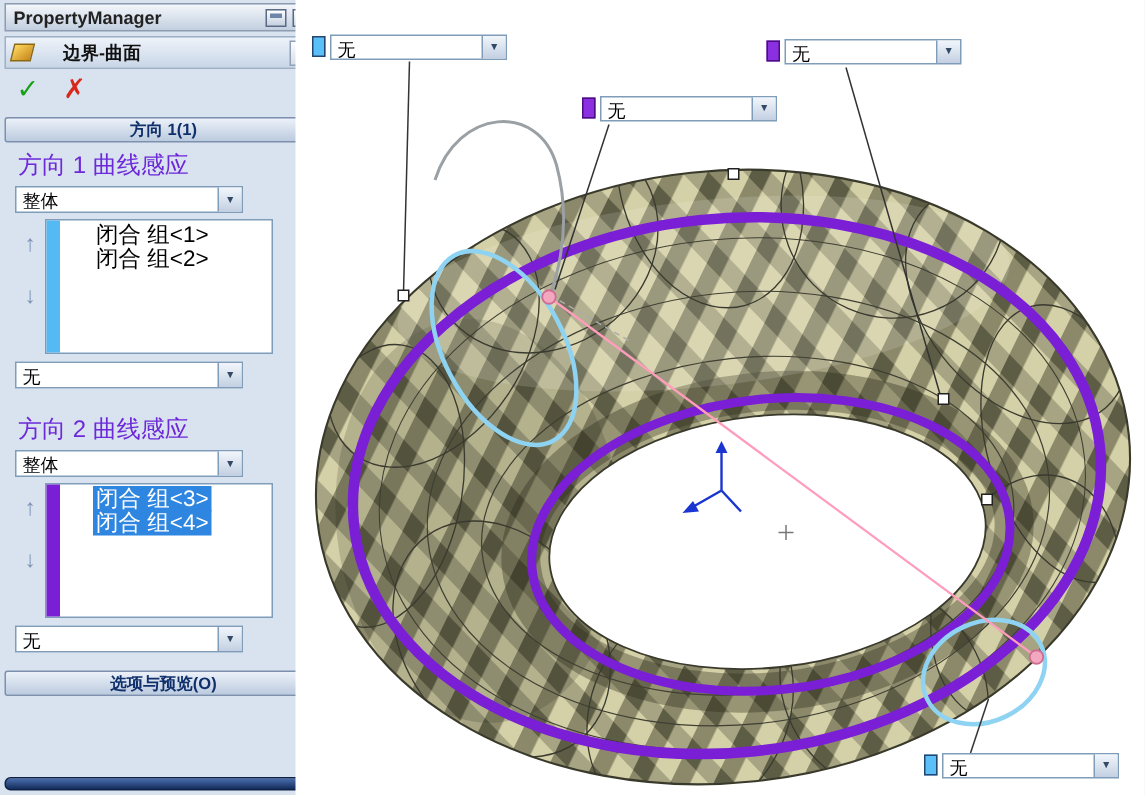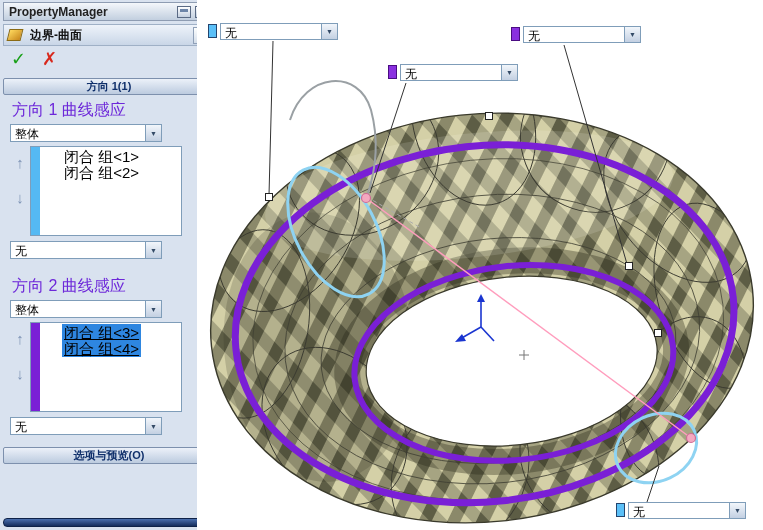--- a/index.html
+++ b/index.html
@@ -15,21 +15,21 @@
   .pm-title { height:19px; background:linear-gradient(#f4f7fb,#c2cfdf);
               border:1px solid #8e9cb2; display:flex; align-items:center;
               font-size:12px; font-weight:bold; color:#222; padding:0 5px; }
   .pm-title-icons { margin-left:auto; display:flex; gap:4px; }
   .ti { width:14px; height:12px; border:1px solid #5a6a84;
         background:linear-gradient(#ffffff,#c4d0e0); position:relative; }
   .ti::after { content:""; position:absolute; left:2px; top:2px; right:2px; height:3px;
                background:#6d85a8; }
 
   .pm-feature { margin-top:3px; height:22px; background:linear-gradient(#eef3fa,#c9d6e7);
-                border:1px solid #9fb0c6; display:flex; align-items:center; gap:8px;
+                border:1px solid #9fb0c6; display:flex; align-items:center; gap:20px;
                 padding:0 4px; font-size:12px; font-weight:bold; color:#111; }
   .feature-icon { width:14px; height:12px; background:linear-gradient(135deg,#ffd95e,#c8871c);
                   border:1px solid #8a6a14; transform:skewX(-14deg); }
   .help-btn { margin-left:auto; width:17px; height:17px; border:1px solid #8fa0b8;
               background:linear-gradient(#fdfefe,#d3dde9); font-size:11px; font-weight:bold;
               color:#333; display:flex; align-items:center; justify-content:center; }
 
   .pm-actions { height:26px; display:flex; align-items:center; gap:16px; padding:3px 8px; }
   .ok-btn { color:#18a018; font-size:18px; font-weight:bold; line-height:18px; cursor:default; }
   .cancel-btn { color:#d8281c; font-size:18px; font-weight:bold; line-height:18px; cursor:default; }
@@ -59,21 +59,21 @@
   .reorder { width:20px; display:flex; flex-direction:column; align-items:center;
              gap:18px; padding-top:8px; color:#7d93b5; font-size:15px; font-weight:bold; }
   .listbox { width:152px; height:90px; background:#fff; border:1px solid #7f9db9;
              display:flex; }
   .colorbar { width:9px; }
   .colorbar.blue { background:#55b9f3; }
   .colorbar.purple { background:#7a1fd6; }
   .items { flex:1; padding:2px 2px; overflow:hidden; }
   .item { font-size:15px; height:16px; line-height:16px; white-space:nowrap;margin-left:20px; }
   .item .txt { padding:0 2px; }
-  .item.selected .txt { background:#2e86e0; color:#000000;text-decoration:underline; }
+  .item.selected .txt { background:#2e86e0; color:#ffffff; }
   .bottom-combo { margin-top:5px; }
 
   .pm-bottom-bar { position:absolute; left:3px; right:4px; bottom:3px; height:9px;
                    border-radius:4px; border:1px solid #0e2248;
                    background:linear-gradient(#4a6fae,#142c5c); }
 
   
   .viewport { position:absolute; left:197px; top:0; width:566px; height:530px;
               background:#ffffff; }
   .viewport svg { position:absolute; left:0; top:0; }

